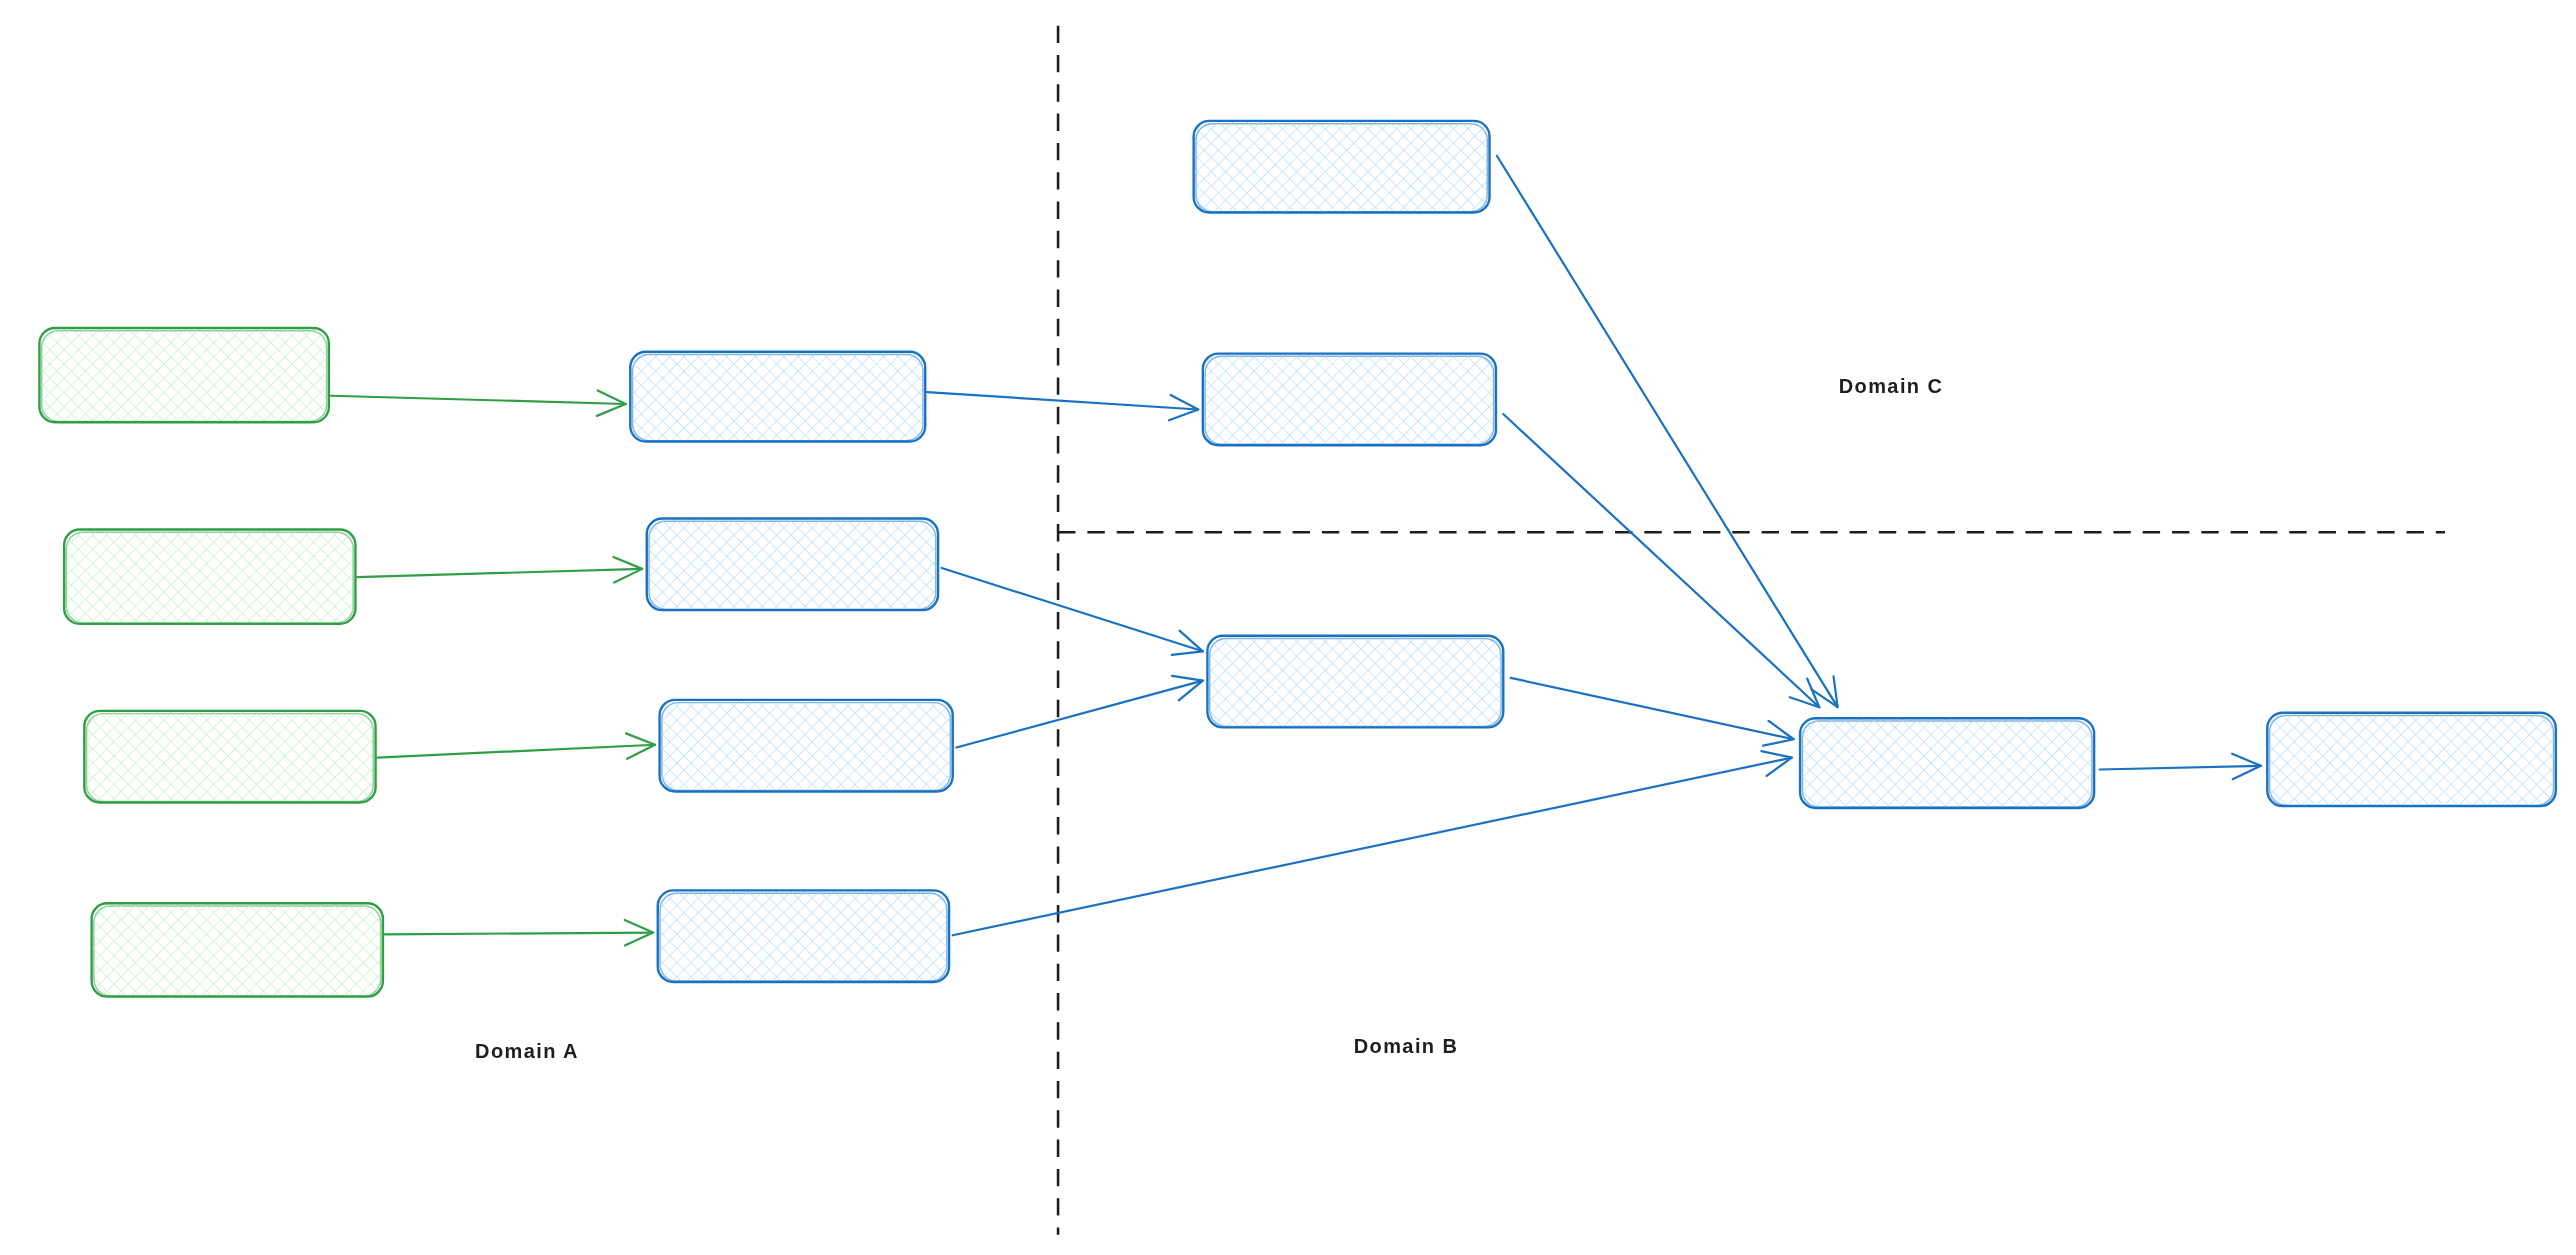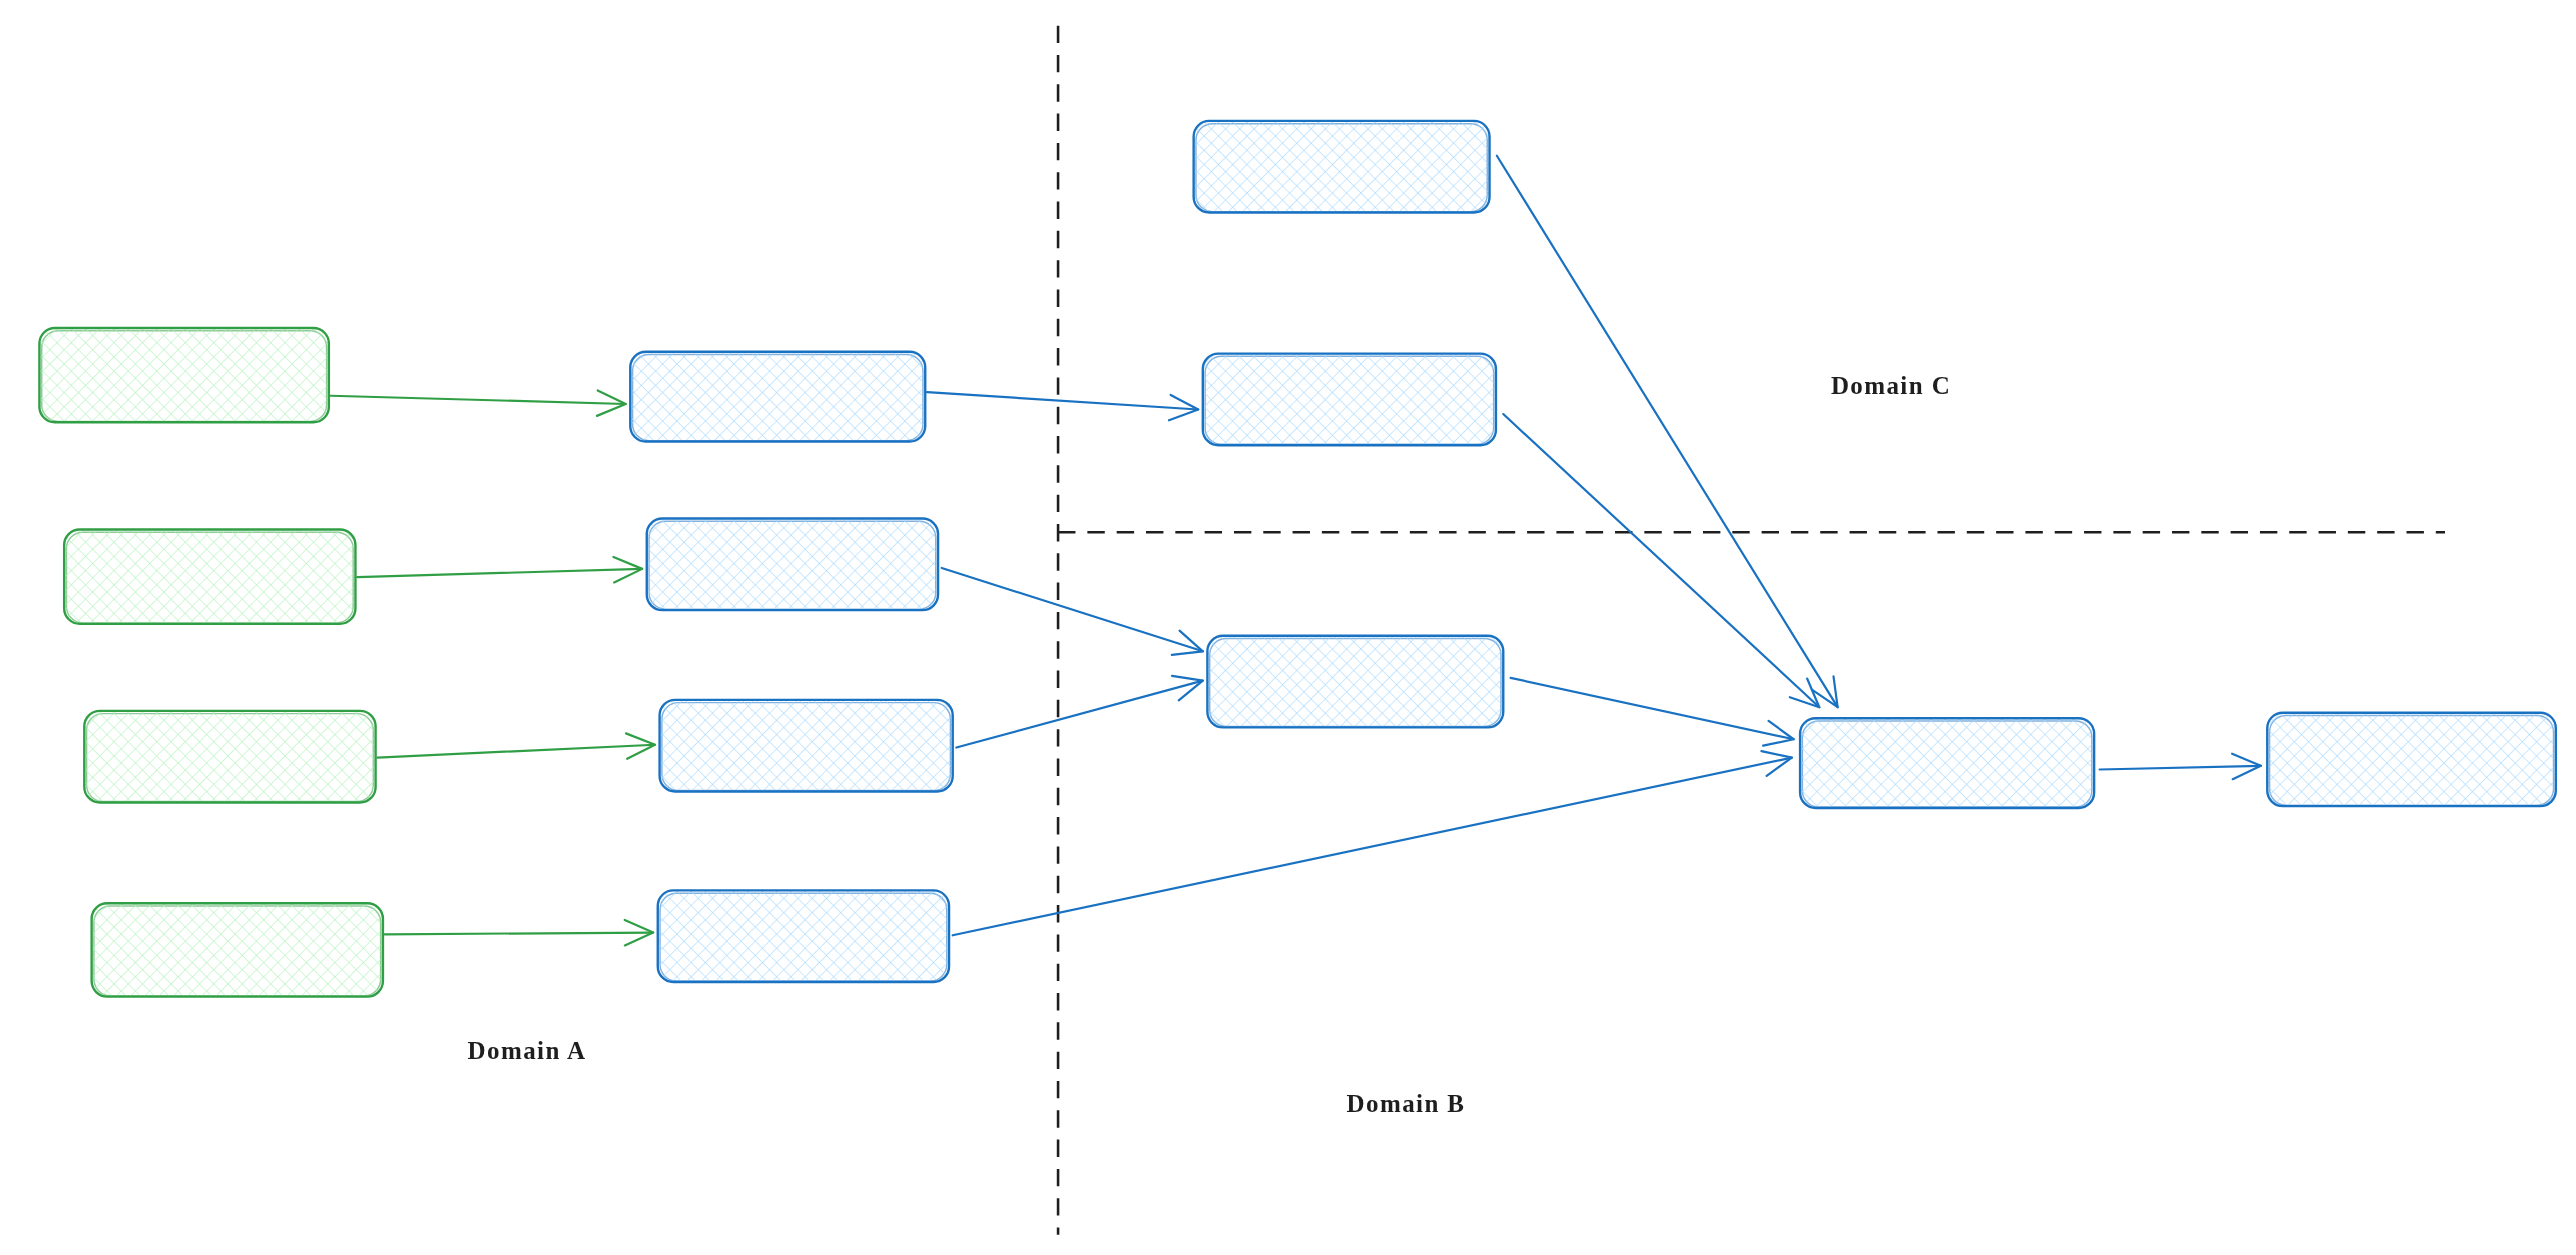--- a/index.html
+++ b/index.html
@@ -16,22 +16,22 @@
     overflow: hidden;
   }
   .canvas svg {
     position: absolute;
     left: 0;
     top: 0;
   }
   .domain-label {
     position: absolute;
     transform: translate(-50%, -50%);
-    font-family: Liberation Serif, serif;
-    font-size: 25px;
+    font-family: Liberation Sans, sans-serif;
+    font-size: 20px;
     font-weight: 600;
     letter-spacing: 1.4px;
     color: #1e1e1e;
     white-space: nowrap;
     user-select: none;
   }
 </style>
 </head>
 <body>
 
@@ -101,16 +101,16 @@
         <line x1="1641" y1="452" x2="1986" y2="772" stroke="#1971c2" stroke-width="2.4" stroke-linecap="round"></line>
         <path d="M 1953.8 761.1 L 1986 772 L 1972.7 740.7" fill="none" stroke="#1971c2" stroke-width="2.4" stroke-linecap="round" stroke-linejoin="round"></path>
         <line x1="1649" y1="740" x2="1958" y2="807" stroke="#1971c2" stroke-width="2.4" stroke-linecap="round"></line>
         <path d="M 1924.7 814.0 L 1958 807 L 1930.6 786.9" fill="none" stroke="#1971c2" stroke-width="2.4" stroke-linecap="round" stroke-linejoin="round"></path>
         <line x1="2292" y1="840" x2="2468" y2="836" stroke="#1971c2" stroke-width="2.4" stroke-linecap="round"></line>
         <path d="M 2437.3 850.6 L 2468 836 L 2436.6 822.8" fill="none" stroke="#1971c2" stroke-width="2.4" stroke-linecap="round" stroke-linejoin="round"></path>
       </g>
   </svg>
 
   <div class="domain-label" style="left: 527px; top: 1051px; color: rgb(30, 30, 30);">Domain A</div>
-  <div class="domain-label" style="left: 1406px; top: 1104px; color: rgb(30, 30, 30);">Domain B</div>
+  <div class="domain-label" style="left: 1406px; top: 1046px; color: rgb(30, 30, 30);">Domain B</div>
   <div class="domain-label" style="left: 1891px; top: 386px; color: rgb(30, 30, 30);">Domain C</div>
 </div>
 
 
 </body></html>

